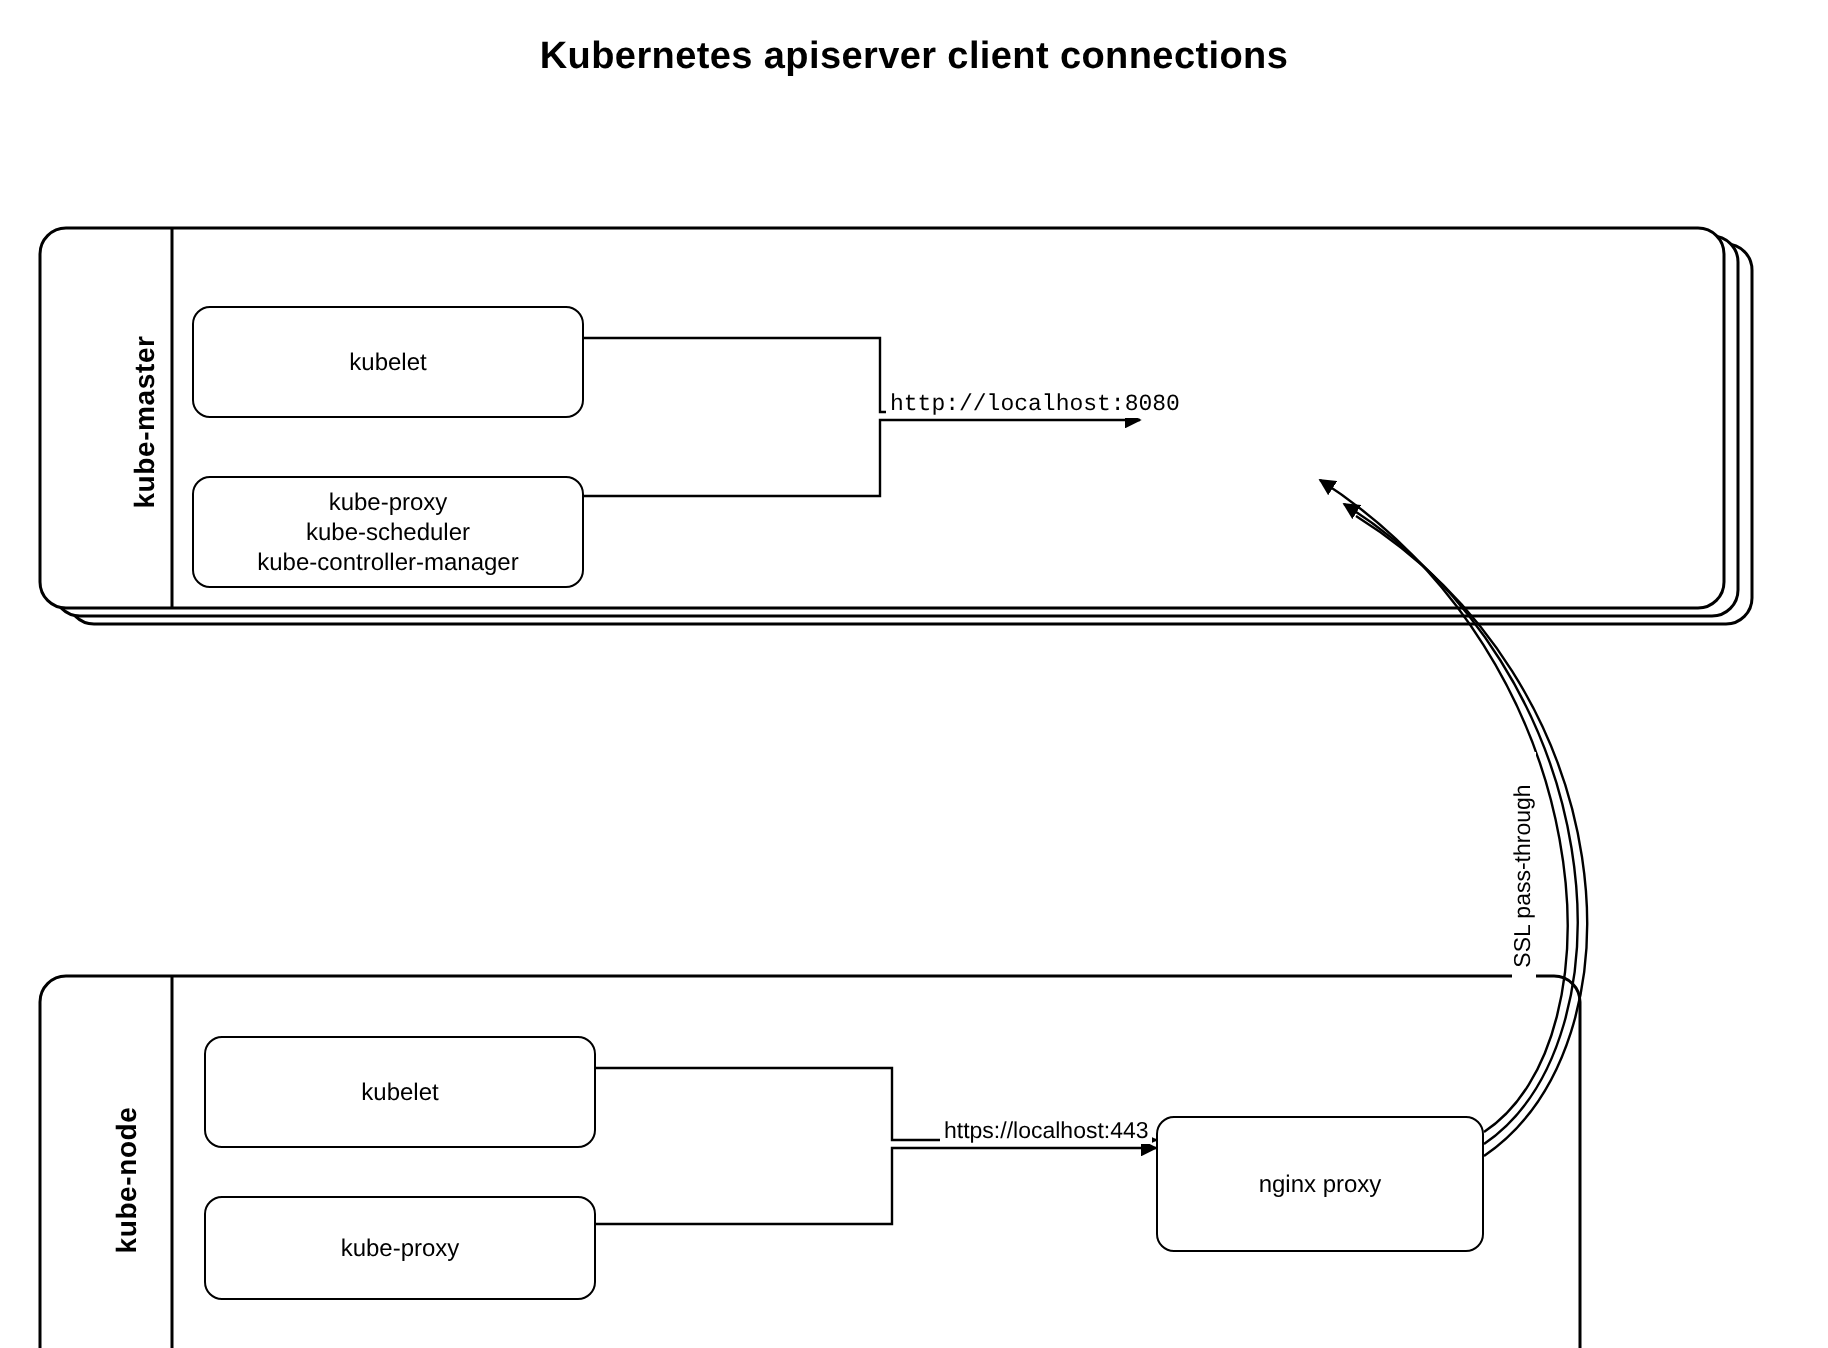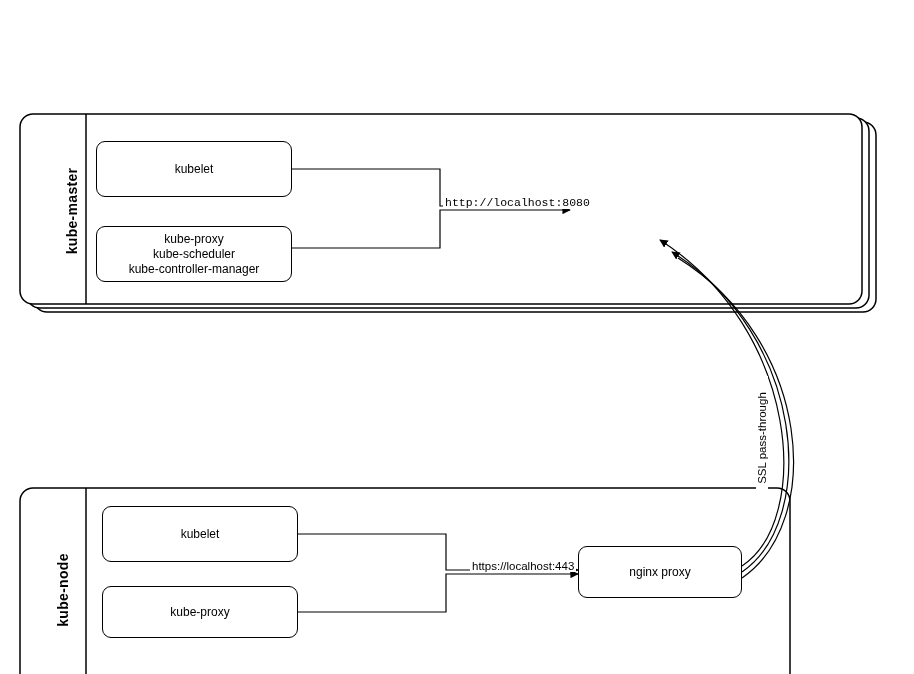--- a/index.html
+++ b/index.html
@@ -41,20 +41,21 @@
     box-sizing: border-box;
     border: 1.5px solid #000;
     border-radius: 9px;
     background: #ffffff;
     display: flex;
     align-items: center;
     justify-content: center;
     text-align: center;
     font-size: 12px;
     line-height: 1.25;
+    margin-top: 12px;
   }
   .group-label {
     position: absolute;
     font-size: 14px;
     font-weight: bold;
     letter-spacing: 0.3px;
     transform-origin: center center;
     white-space: nowrap;
   }
   .edge-label {
@@ -66,20 +67,21 @@
   }
   .edge-label.vertical {
     transform-origin: center center;
   }
 </style>
 </head>
 <body>
 
 <div id="canvas">
 
+  <div id="title">Kubernetes apiserver client connections</div>
 
   <svg class="layer" viewBox="0 0 914 674">
     <defs>
       <marker id="arrow" viewBox="0 0 10 10" refX="9" refY="5" markerWidth="7" markerHeight="7" orient="auto-start-reverse">
         <path d="M 0 0 L 10 5 L 0 10 z" fill="#000"></path>
       </marker>
     </defs>
 
     <rect x="34" y="122" width="842" height="190" rx="13" ry="13" fill="#ffffff" stroke="#000" stroke-width="1.5"></rect>
     <rect x="27" y="118" width="842" height="190" rx="13" ry="13" fill="#ffffff" stroke="#000" stroke-width="1.5"></rect>
@@ -119,21 +121,21 @@
 
 
   <div class="node-box" style="left:102px; top:506px; width:196px; height:56px;">
     <span>kubelet</span>
   </div>
 
   <div class="node-box" style="left:102px; top:586px; width:196px; height:52px;">
     <span>kube-proxy</span>
   </div>
 
-  <div class="node-box" style="left:578px; top:546px; width:164px; height:52px;">
+  <div class="node-box" style="left:578px; top:546px; width:164px; height:68px;">
     <span>nginx proxy</span>
   </div>
 
   <div class="edge-label" style="left:443px; top:196px;font-family:Liberation Mono, monospace;">http://localhost:8080</div>
 
   <div class="edge-label" style="left:450px; top:560px;margin-left:20px;">https://localhost:443</div>
 
   <div class="edge-label vertical" style="left:700px; top:432px; width:120px; text-align:center; transform: rotate(-90deg);">SSL pass-through</div>
 
 </div>

